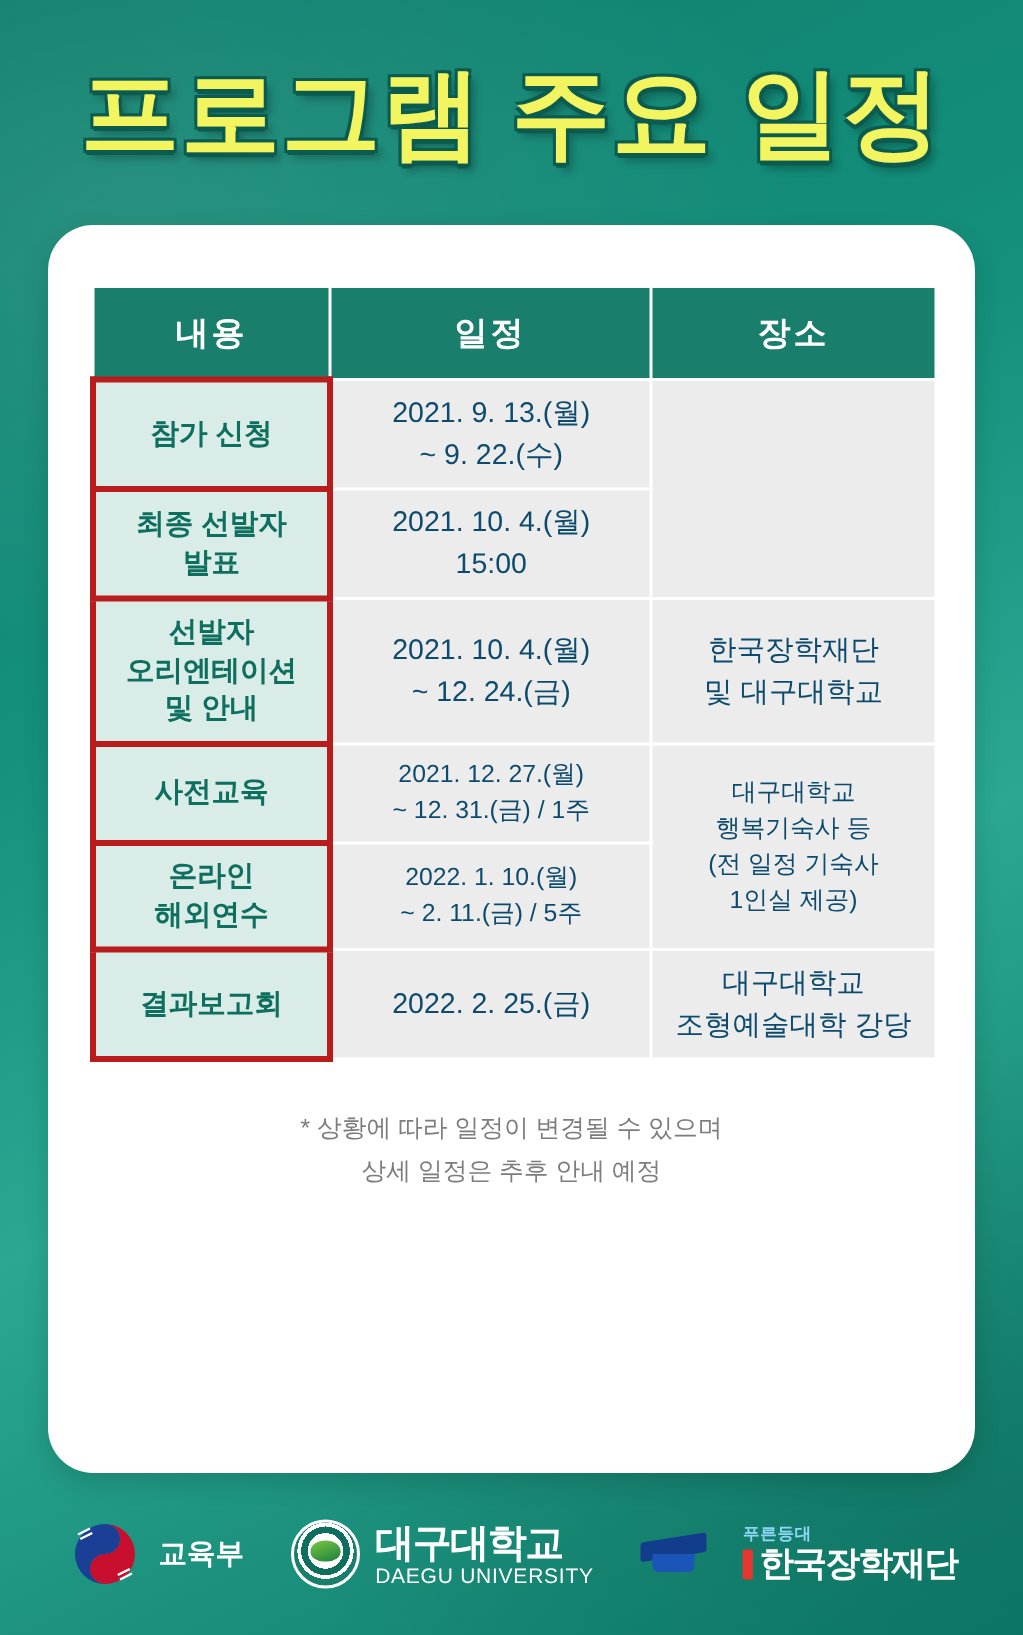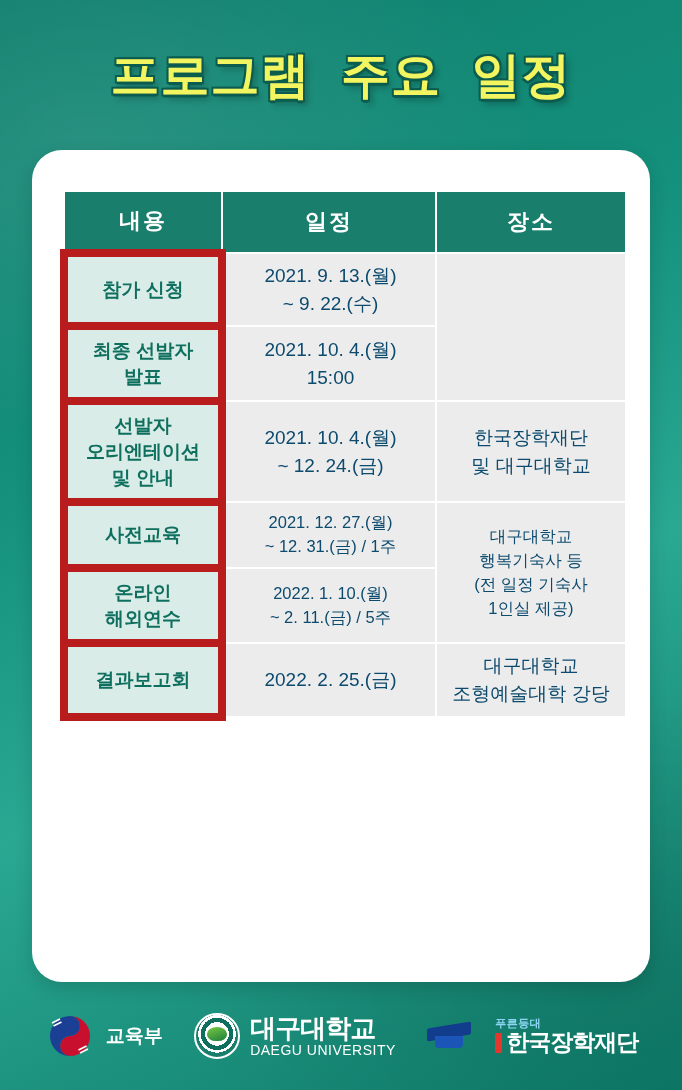--- a/index.html
+++ b/index.html
@@ -32,33 +32,32 @@
 
   
   .title-wrap {
     position: relative;
     height: 152px;
     display: flex;
     align-items: center;
     justify-content: center;
   }
   .title {
-    font-size: 49px;
+    font-size: 66px;
     font-weight: bold;
     letter-spacing: 1px;
     color: #f2f55f;
     text-shadow:
       -2px -2px 0 #0b5c4e,
        2px -2px 0 #0b5c4e,
       -2px  2px 0 #0b5c4e,
        2px  2px 0 #0b5c4e,
        0px  3px 0 #0b5c4e,
        4px  5px 6px rgba(0,0,0,0.28);
     white-space: nowrap;
-    font-family: Liberation Mono, monospace;
   }
 
   
   .card {
     position: absolute;
     left: 32px;
     top: 150px;
     width: 618px;
     height: 832px;
     background: #ffffff;
@@ -87,21 +86,21 @@
     border: 2px solid #ffffff;
     letter-spacing: 2px;
   }
 
   td.label {
     background: #d9ece7;
     color: #0f6f5f;
     font-weight: bold;
     font-size: 19px;
     text-align: center;
-    border: 8px solid #b91c1c;
+    border: 4px solid #b91c1c;
     line-height: 1.35;
     padding: 8px 2px;
   }
   td.value {
     background: #ececec;
     color: #0c4a6e;
     font-size: 19px;
     text-align: center;
     border: 2px solid #ffffff;
     line-height: 1.4;
@@ -302,20 +301,24 @@
           <span class="vline">2022. 2. 25.(금)</span>
         </td>
         <td class="value">
           <div class="vline">대구대학교</div>
           <div class="vline">조형예술대학 강당</div>
         </td>
       </tr>
     </tbody>
   </table>
 
+  <div class="note">
+    <div>* 상황에 따라 일정이 변경될 수 있으며</div>
+    <div>상세 일정은 추후 안내 예정</div>
+  </div>
 </div>
 
 <div class="logos">
 
   <div class="logo">
     <div class="moe-mark">
       <svg width="52" height="52" viewBox="0 0 52 52" aria-hidden="true">
         <g>
           <path d="M26 6 A20 20 0 0 1 26 46 A10 10 0 0 1 26 26 A10 10 0 0 0 26 6 Z" fill="#c8102e"></path>
           <path d="M26 46 A20 20 0 0 1 26 6 A10 10 0 0 1 26 26 A10 10 0 0 0 26 46 Z" fill="#1b3f94"></path>

